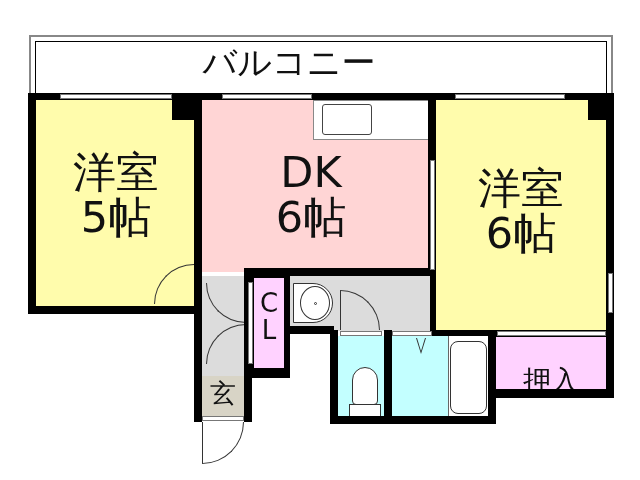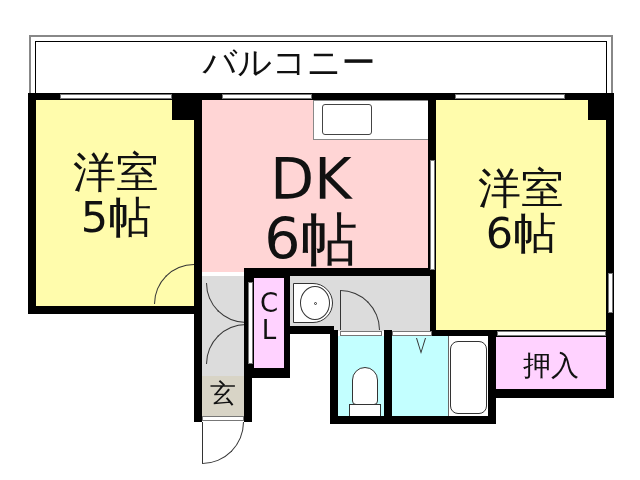--- a/index.html
+++ b/index.html
@@ -26,38 +26,38 @@
 <div class="wall" style="left:194px;top:93px;width:8px;height:220px;"></div>
 <div class="win" style="left:60px;top:94px;width:112px;height:5px;"></div>
 <div class="label" style="left:38px;top:150px;width:156px;font-size:43px;">洋室
 5帖</div>
 <div class="door" style="left:154px;top:264px;width:40px;height:40px;border-radius:40px 0 0 0;border-right:none;border-bottom:none;"></div>
 
 <div class="abs" style="left:202px;top:100px;width:229px;height:172px;background:#ffd5d5;"></div>
 <div class="abs" style="left:313px;top:100px;width:118px;height:40px;background:#fff;border:1px solid #888;"></div>
 <div class="abs" style="left:322px;top:104px;width:50px;height:31px;background:#fff;border:1px solid #444;border-radius:3px;"></div>
 <div class="win" style="left:222px;top:94px;width:90px;height:5px;"></div>
-<div class="label" style="left:236px;top:150px;width:150px;font-size:57px;">DK
+<div class="label" style="left:236px;top:150px;width:150px;font-size:43px;">DK
 6帖</div>
 <div class="wall" style="left:428px;top:93px;width:8px;height:243px;"></div>
 <div class="win" style="left:430px;top:160px;width:5px;height:110px;"></div>
 <div class="wall" style="left:246px;top:268px;width:184px;height:8px;"></div>
 
 <div class="abs" style="left:436px;top:100px;width:170px;height:230px;background:#fffcac;"></div>
 <div class="wall" style="left:606px;top:93px;width:8px;height:305px;"></div>
 <div class="wall" style="left:588px;top:93px;width:26px;height:27px;"></div>
 <div class="win" style="left:455px;top:94px;width:110px;height:5px;"></div>
 <div class="win" style="left:608px;top:273px;width:5px;height:40px;"></div>
 <div class="label" style="left:446px;top:166px;width:150px;font-size:43px;">洋室
 6帖</div>
 <div class="wall" style="left:428px;top:330px;width:186px;height:8px;"></div>
 
 <div class="abs" style="left:496px;top:337px;width:110px;height:52px;background:#ffd2ff;"></div>
 <div class="win" style="left:497px;top:331px;width:109px;height:5px;"></div>
-<div class="label" style="left:496px;top:351px;width:110px;font-size:28px;font-weight:normal;">押入</div>
+<div class="label" style="left:496px;top:366px;width:110px;font-size:28px;font-weight:normal;">押入</div>
 <div class="wall" style="left:494px;top:389px;width:120px;height:9px;"></div>
 <div class="wall" style="left:488px;top:330px;width:8px;height:94px;"></div>
 
 <div class="abs" style="left:202px;top:276px;width:228px;height:55px;background:#dcdcdc;"></div>
 <div class="abs" style="left:202px;top:306px;width:48px;height:70px;background:#dcdcdc;"></div>
 <div class="abs" style="left:293px;top:283px;width:40px;height:40px;background:#fff;border:1px solid #333;border-radius:0 20px 20px 0;"></div>
 <div class="abs" style="left:300px;top:286px;width:30px;height:34px;border:1px solid #333;border-radius:50%;"></div>
 <div class="abs" style="left:314px;top:302px;width:3px;height:3px;border:1px solid #333;border-radius:50%;"></div>
 <div class="door" style="left:340px;top:290px;width:40px;height:40px;border-radius:0 40px 0 0;border-left:1px solid #333;border-bottom:none;"></div>
 <div class="door" style="left:206px;top:283px;width:40px;height:40px;border-radius:0 0 0 40px;border-top:none;border-right:none;"></div>

